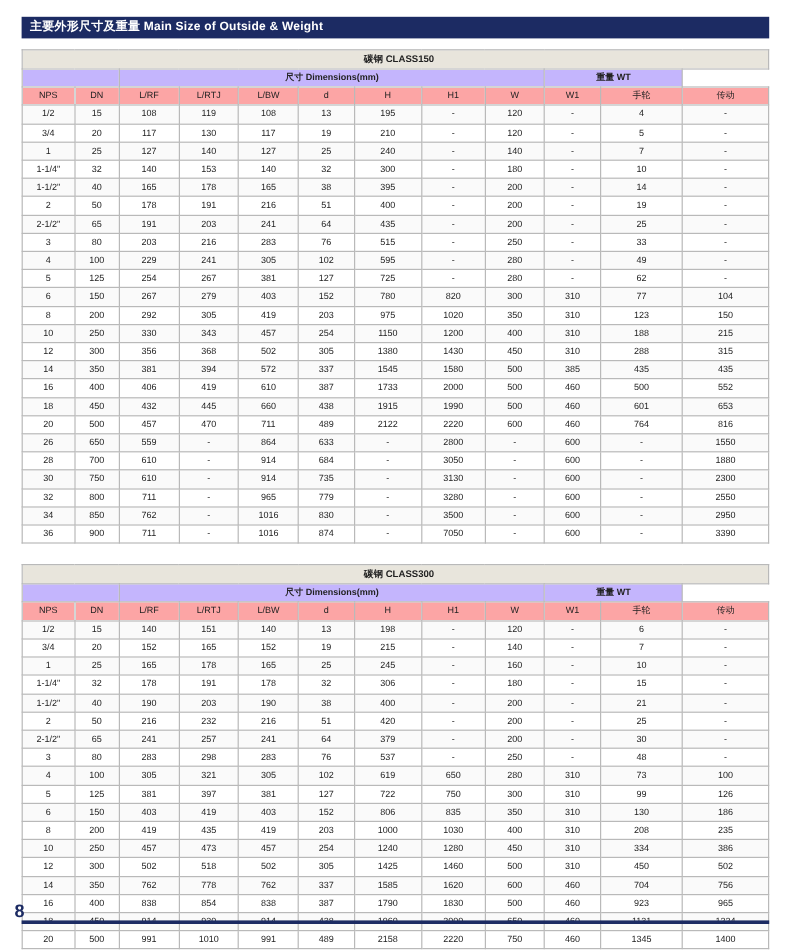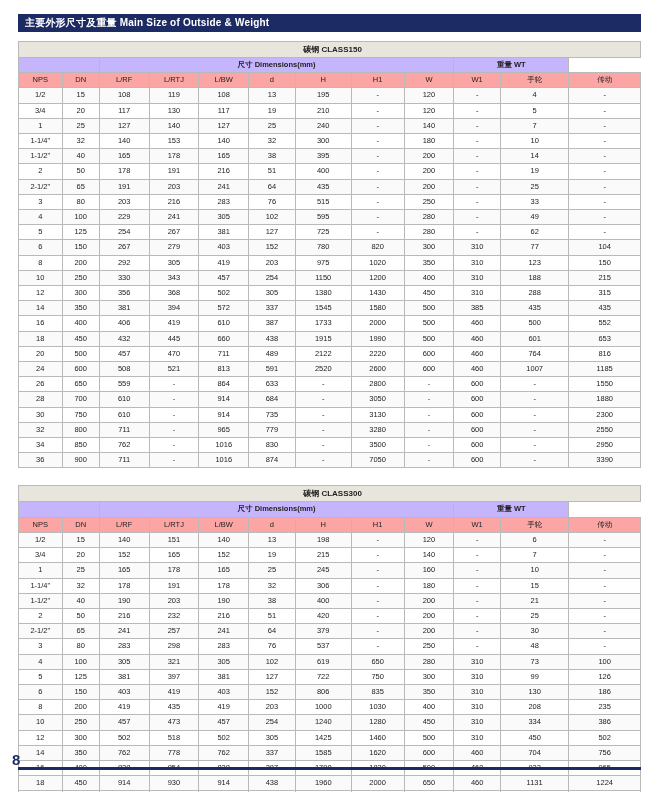--- a/index.html
+++ b/index.html
@@ -406,34 +406,20 @@
             <td>711</td>
             <td>489</td>
             <td>2122</td>
             <td>2220</td>
             <td>600</td>
             <td>460</td>
             <td>764</td>
             <td>816</td>
           </tr>
           <tr class="data">
-            <td>24</td>
-            <td>600</td>
-            <td>508</td>
-            <td>521</td>
-            <td>813</td>
-            <td>591</td>
-            <td>2520</td>
-            <td>2600</td>
-            <td>600</td>
-            <td>460</td>
-            <td>1007</td>
-            <td>1185</td>
-          </tr>
-          <tr class="data">
             <td>26</td>
             <td>650</td>
             <td>559</td>
             <td>-</td>
             <td>864</td>
             <td>633</td>
             <td>-</td>
             <td>2800</td>
             <td>-</td>
             <td>600</td>

